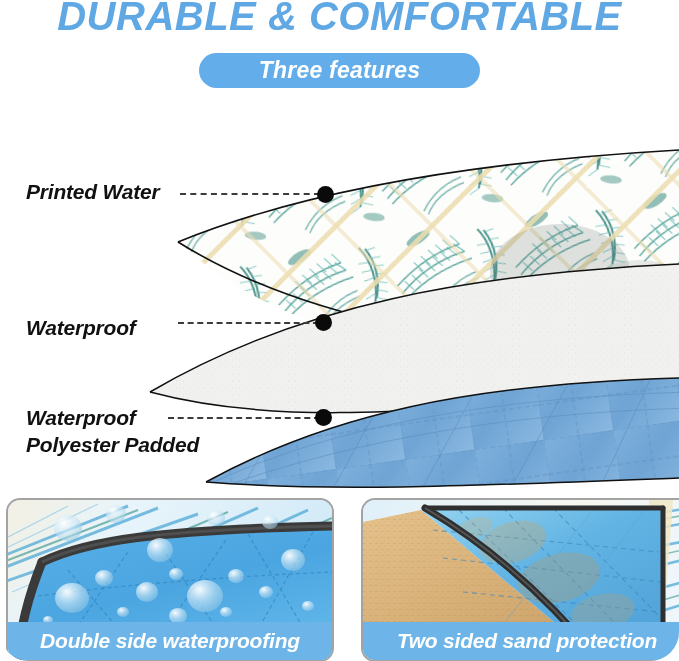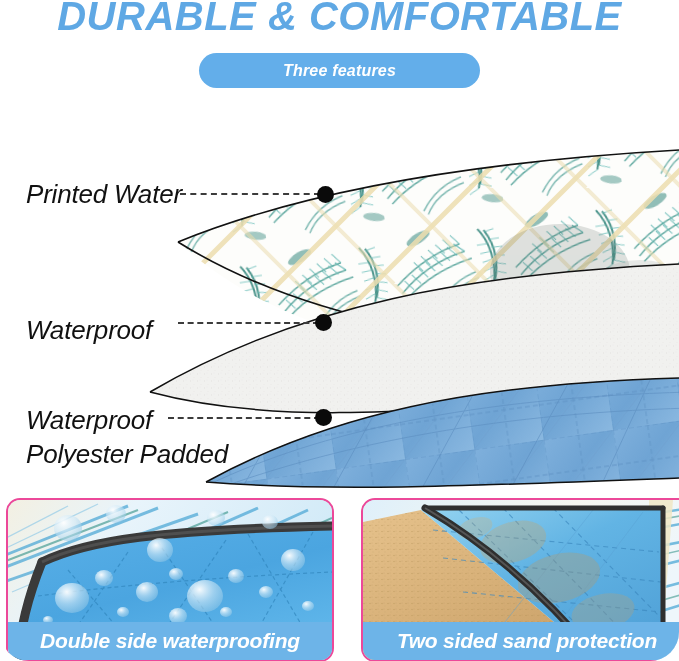--- a/index.html
+++ b/index.html
@@ -21,32 +21,32 @@
     color:#5fa8e4;
     white-space:nowrap;
   }
   .badge{
     position:absolute;left:199px;top:53px;
     width:281px;height:35px;
     border-radius:19px;
     background:#63aeea;
     display:flex;align-items:center;justify-content:center;
     color:#ffffff;
-    font-size:16px;font-weight:bold;font-style:italic;
+    font-size:23px;font-weight:bold;font-style:italic;
     letter-spacing:0.2px;
   }
 
   
   .illus{position:absolute;left:0;top:92px;width:679px;height:400px;}
   .illus svg{display:block;}
 
   
   .label{
     position:absolute;
-    font-size:26px;font-weight:normal;font-style:italic;
+    font-size:21px;font-weight:bold;font-style:italic;
     color:#111;line-height:1.30;
     white-space:nowrap;
     letter-spacing:-0.2px;
   }
   .lbl1{left:26px;top:178px;}
   .lbl2{left:26px;top:314px;}
   .lbl3{left:26px;top:404px;}
 
   .leader{position:absolute;height:2px;background:transparent;
     border-top:2px dashed #3c3c3c;}
@@ -56,21 +56,21 @@
 
   .dot{position:absolute;width:17px;height:17px;border-radius:50%;background:#0a0a0a;}
   .dot1{left:317px;top:186px;}
   .dot2{left:315px;top:314px;}
   .dot3{left:315px;top:409px;}
 
   
   .panels{position:absolute;left:0;top:498px;width:679px;height:163px;}
   .panel{
     position:absolute;top:0;height:160px;
-    border:2px solid #ec4899;
+    border:2px solid #a3a3a3;
     border-radius:14px;
     overflow:hidden;
     background:#cfe6f5;
   }
   .panel-left{left:6px;width:324px;}
   .panel-right{left:345px;width:328px;margin-left:16px;}
   .panel-art{position:absolute;left:0;top:0;width:100%;height:100%;}
   .caption{
     position:absolute;left:0;bottom:0;width:100%;height:38px;
     background:#6db4e8;

